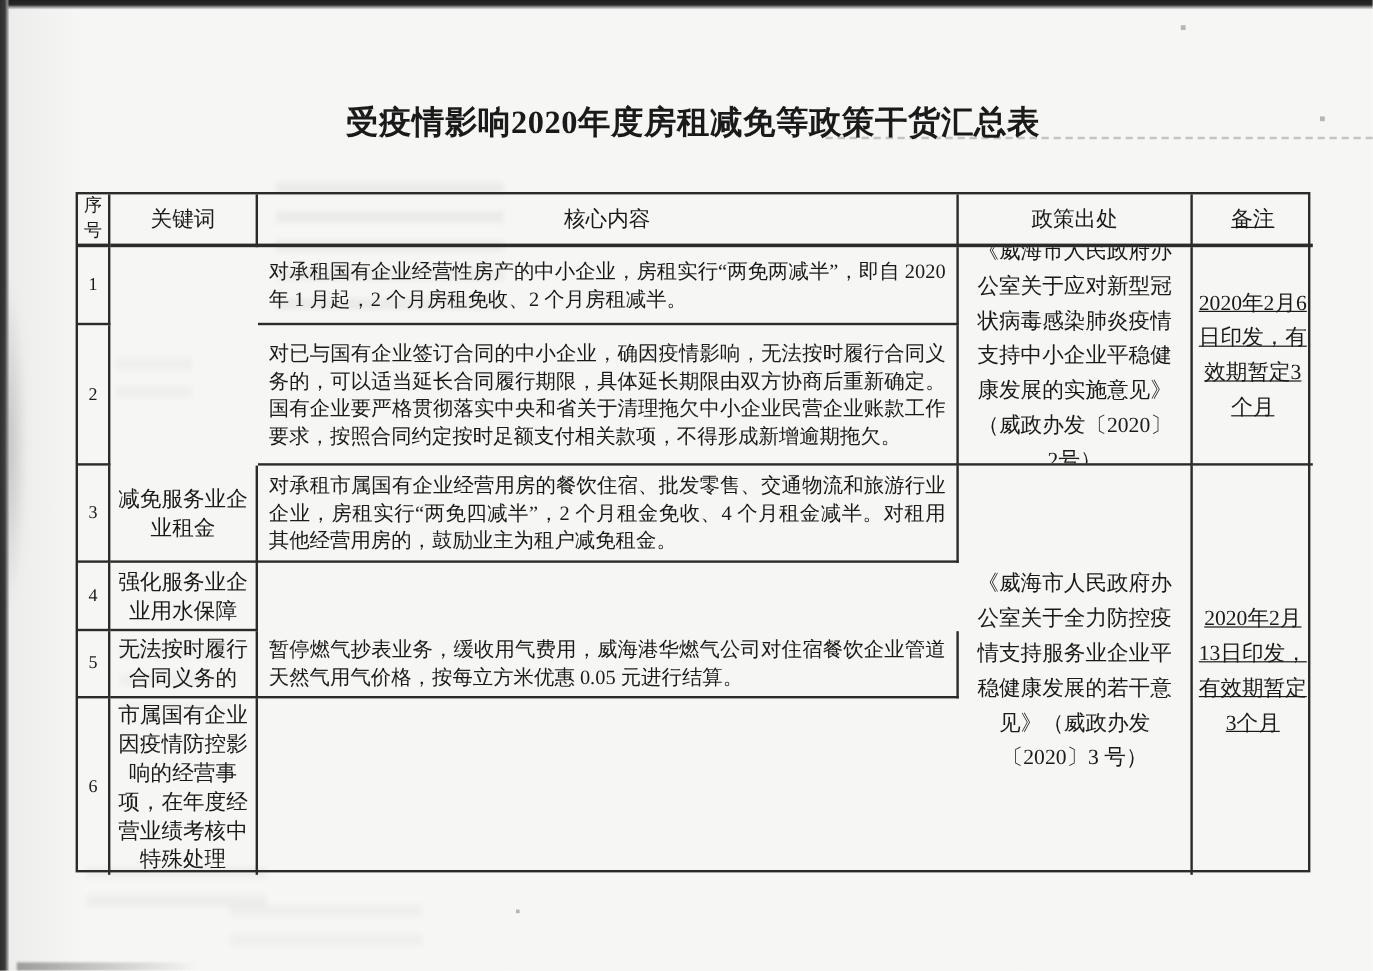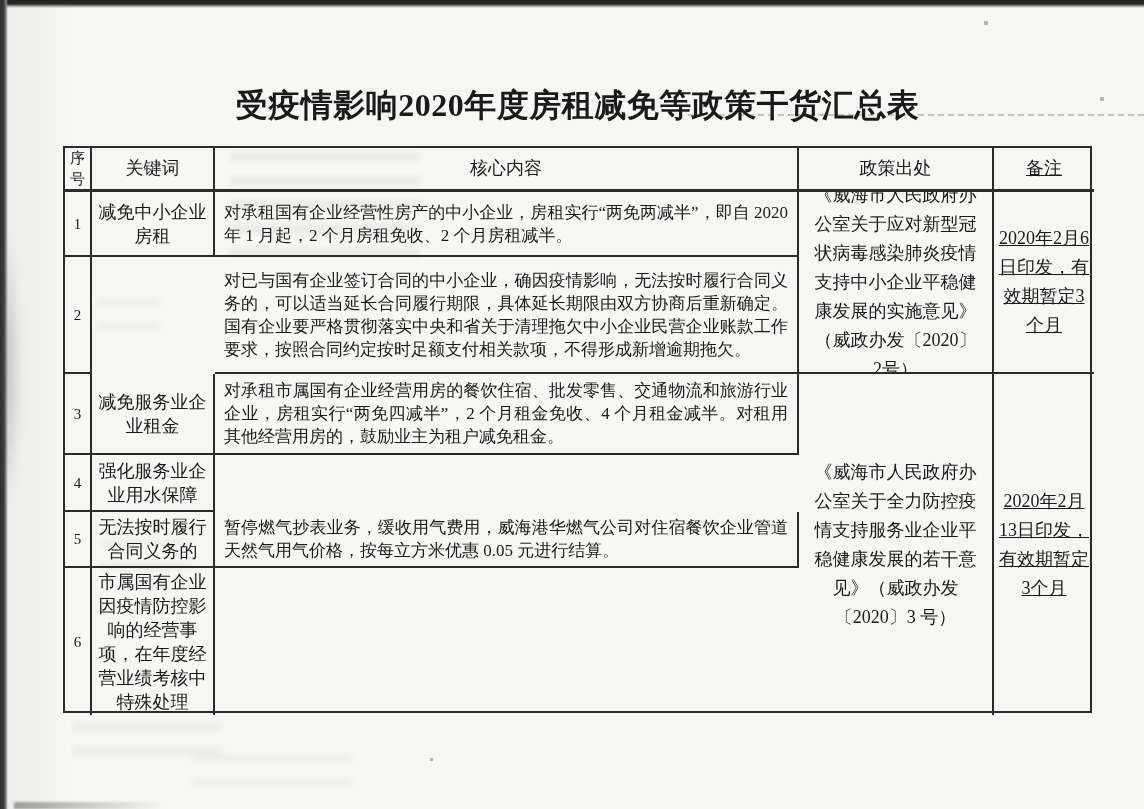--- a/index.html
+++ b/index.html
@@ -30,24 +30,24 @@
     background:repeating-linear-gradient(180deg, rgba(95,95,95,.18) 0 10px, rgba(0,0,0,0) 10px 24px);
     filter:blur(2px); opacity:.38; }
   .bleed.b1 { left:230px; top:152px; width:190px; height:108px; }
   .bleed.b2 { left:96px;  top:298px; width:64px;  height:44px; opacity:.25; }
   .bleed.b3 { left:100px; top:538px; width:92px;  height:52px; opacity:.25; }
   .bleed.b4 { left:72px;  top:722px; width:150px; height:38px; opacity:.3; }
   .bleed.b5 { left:192px; top:754px; width:160px; height:34px; opacity:.25; }
 
   
   .title { position:absolute; left:63px; top:84px; width:1029px;
-    text-align:center; font-size:32px; font-weight:700; letter-spacing:.5px; }
+    text-align:center; font-size:27px; font-weight:700; letter-spacing:.5px; }
 
   
-  .table { position:absolute; left:63px; top:146px; width:1029px; height:567px;
+  .table { position:absolute; left:63px; top:160px; width:1029px; height:567px;
     display:grid;
     grid-template-columns:27px 123px 584px 195px 100px;
     grid-template-rows:44px 65px 117px 81px 57px 56px 147px;
     border:2px solid #2b2b2b; }
   .cell { border-right:2px solid #2b2b2b; border-bottom:2px solid #2b2b2b;
     display:flex; align-items:center; justify-content:center;
     text-align:center; font-size:18px; line-height:26px; padding:2px 3px;
     overflow:hidden; }
   .cell.last-col { border-right:none;text-decoration:underline; }
   .cell.last-row { border-bottom:none; }
@@ -80,21 +80,20 @@
 
 <div class="table">
 
   <div class="cell head idx" style="grid-area:1/1">序号</div>
   <div class="cell head" style="grid-area:1/2">关键词</div>
   <div class="cell head" style="grid-area:1/3">核心内容</div>
   <div class="cell head" style="grid-area:1/4">政策出处</div>
   <div class="cell head last-col" style="grid-area:1/5">备注</div>
 
   <div class="cell idx" style="grid-area:2/1">1</div>
-  <div class="cell kw" style="grid-area:2/2">减免中小企业房租</div>
   <div class="cell content" style="grid-area:2/3">
     <div class="txt">对承租国有企业经营性房产的中小企业，房租实行“两免两减半”，即自 2020 年 1 月起，2 个月房租免收、2 个月房租减半。</div>
   </div>
 
   <div class="cell idx" style="grid-area:3/1">2</div>
   <div class="cell content" style="grid-area:3/3">
     <div class="txt">对已与国有企业签订合同的中小企业，确因疫情影响，无法按时履行合同义务的，可以适当延长合同履行期限，具体延长期限由双方协商后重新确定。国有企业要严格贯彻落实中央和省关于清理拖欠中小企业民营企业账款工作要求，按照合同约定按时足额支付相关款项，不得形成新增逾期拖欠。</div>
   </div>
 
   <div class="cell idx" style="grid-area:4/1">3</div>

